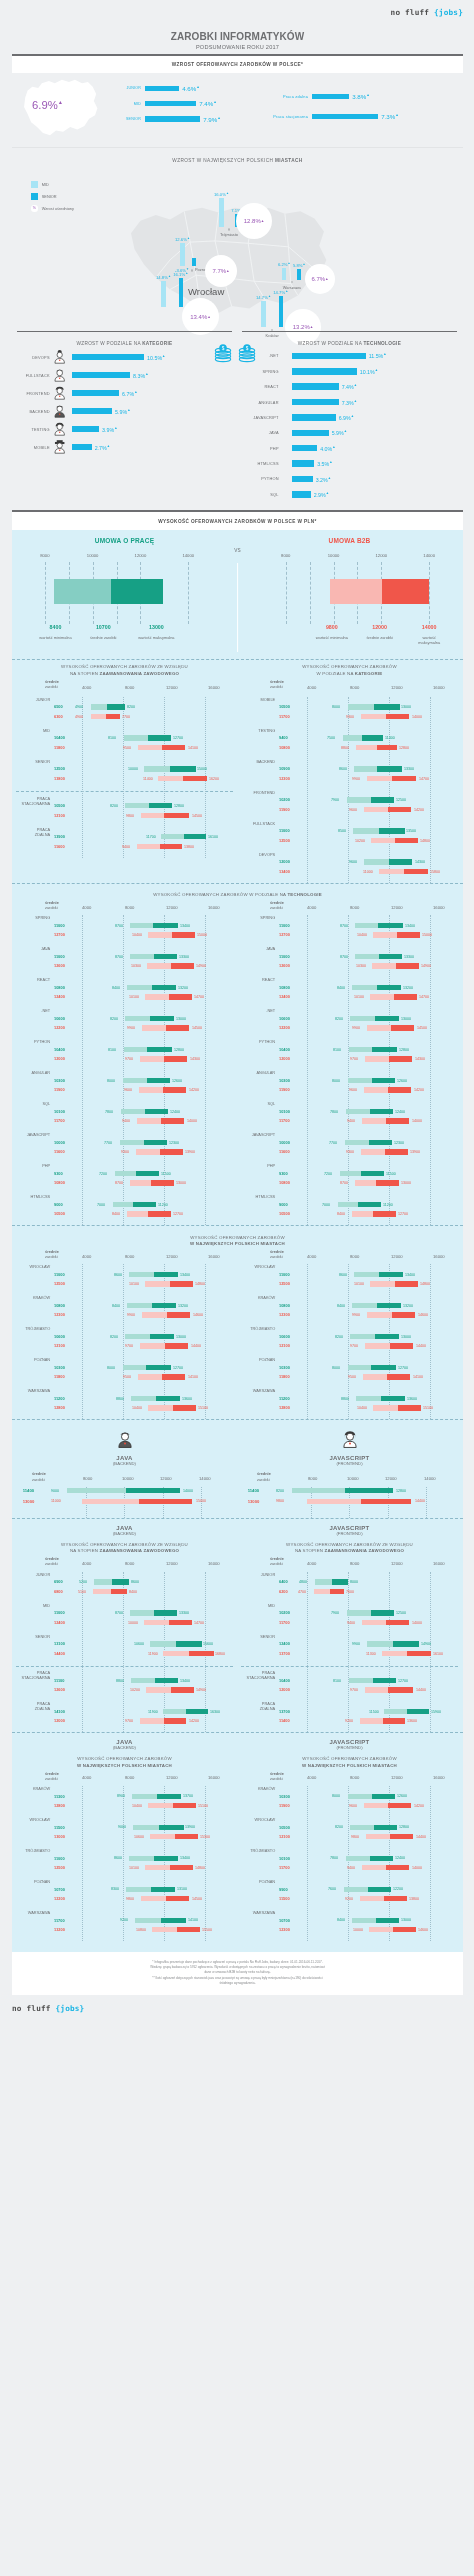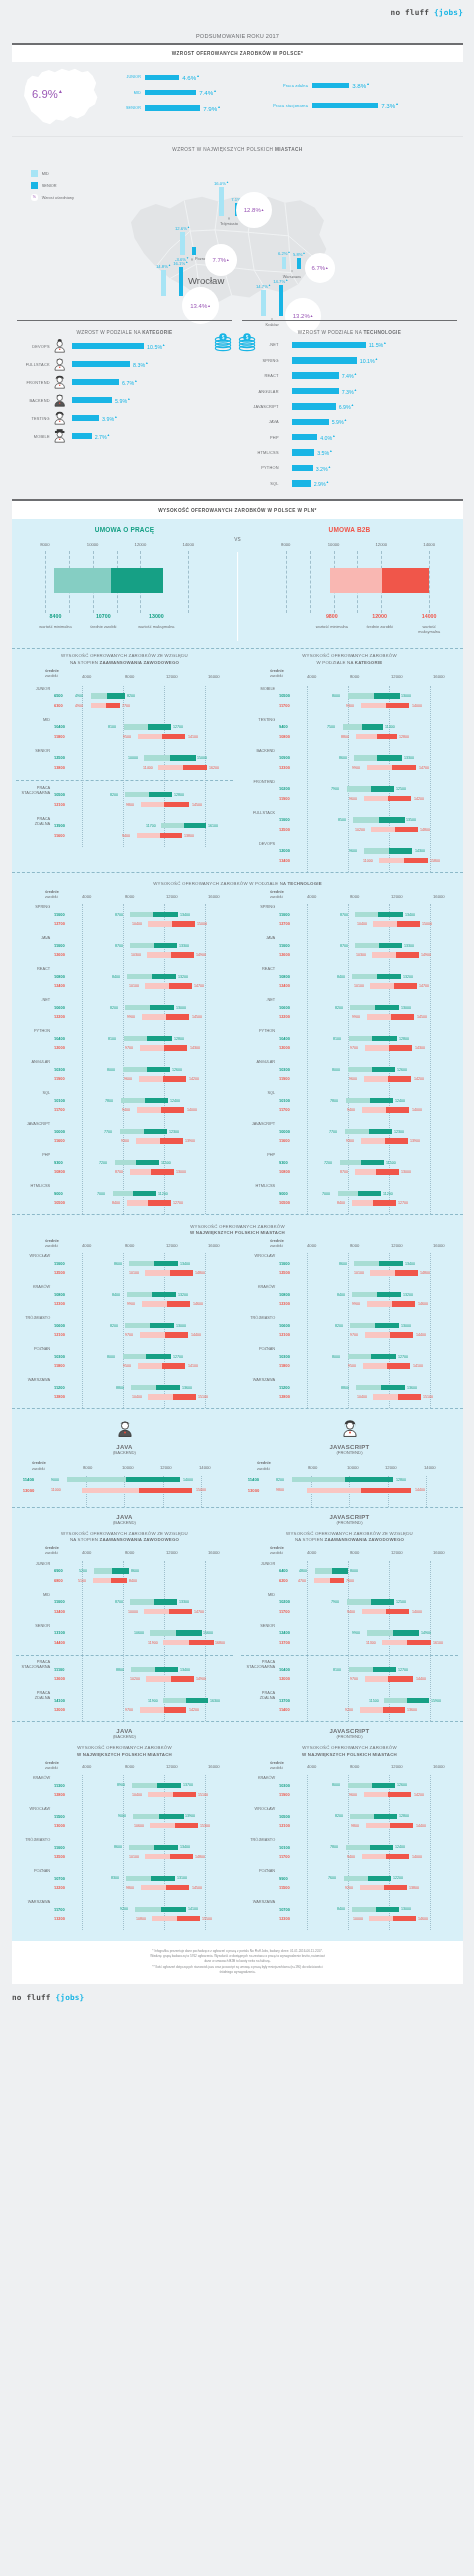--- a/index.html
+++ b/index.html
@@ -150,20 +150,21 @@
 </head>
 <body>
 
 <div class="page">
 
   <div class="brandbar">
     <div class="brand"><span>no fluff </span><span class="jobs">{jobs}</span></div>
   </div>
 
   <div class="headline">
+    <h1>ZAROBKI INFORMATYKÓW</h1>
     <h2>PODSUMOWANIE ROKU 2017</h2>
   </div>
 
   <div class="band">
     <div class="band-title">WZROST OFEROWANYCH ZAROBKÓW W POLSCE*</div>
   </div>
 
   <div class="growth">
     <div class="poland-wrap">
       <svg width="89" height="71" viewBox="0 0 150 120">

